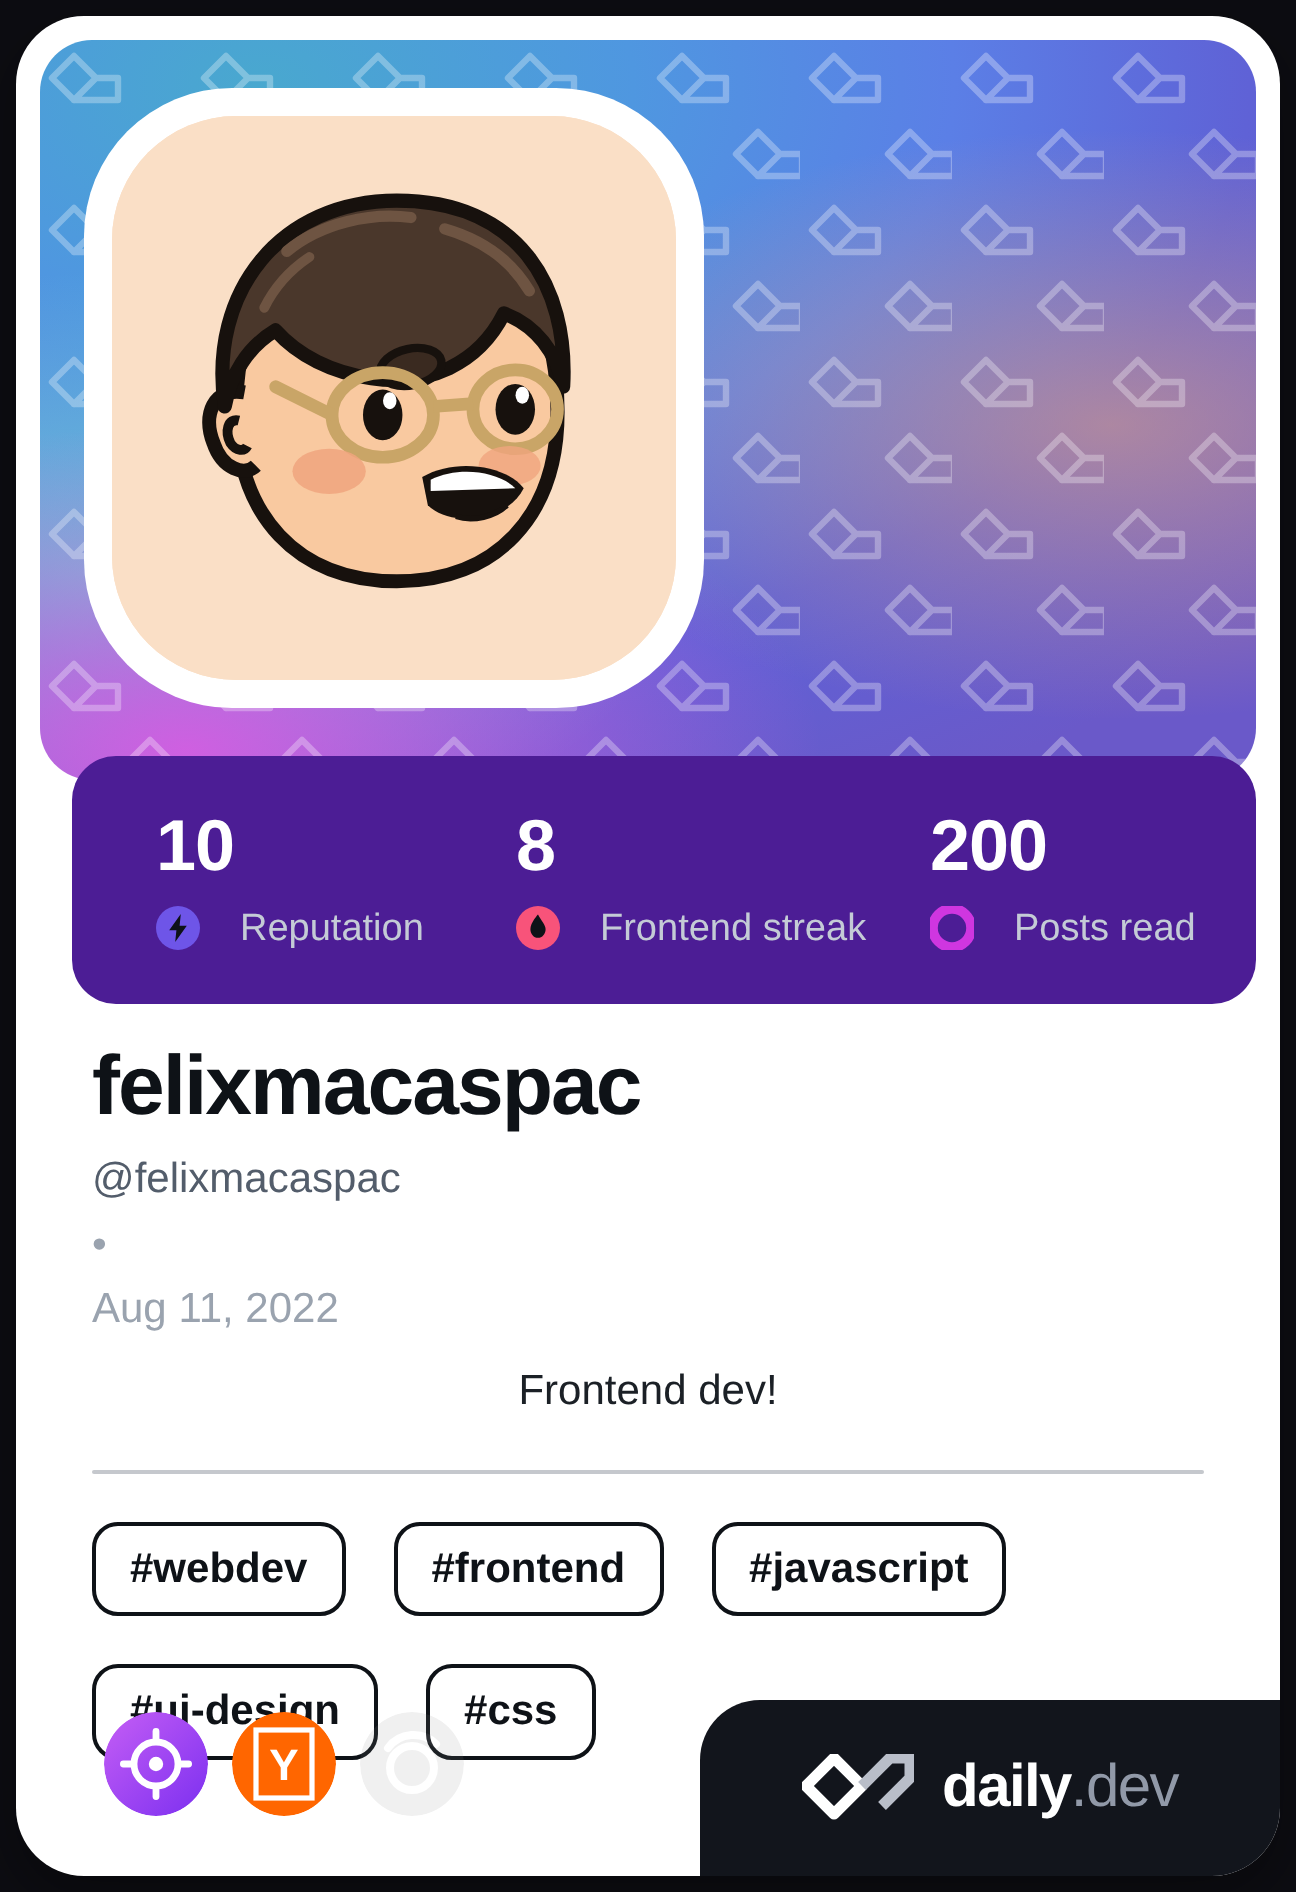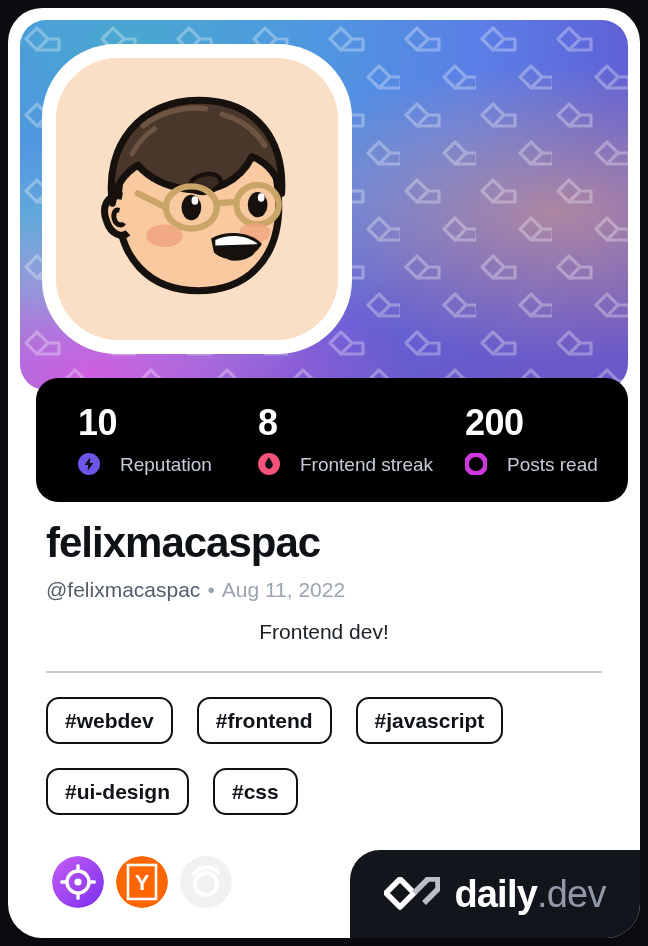--- a/index.html
+++ b/index.html
@@ -69,21 +69,21 @@
   }
   .avatar-img svg { display: block; width: 100%; height: 100%; }
 
   
   .stats-bar {
     position: absolute;
     left: 28px;
     top: 370px;
     width: 592px;
     height: 124px;
-    background: #000000;
+    background: #4c1d95;
     border-radius: 22px;
     z-index: 5;
     display: flex;
     align-items: center;
     padding: 0 20px;
   }
   .stat { flex: 0 0 auto; }
   .stat:nth-child(1) { width: 180px; }
   .stat:nth-child(2) { width: 207px; }
   .stat:nth-child(3) { width: auto; }
@@ -127,20 +127,21 @@
     line-height: 1.08;
   }
   .handle-line {
     margin-top: 12px;
     font-size: 21px;
     line-height: 1.2;
     color: #6b7280;
     display: flex;
     align-items: baseline;
     gap: 7px;
+    flex-direction: column;
   }
   .handle { color: #535d6b; }
   .dot-sep { color: #9aa3af; }
   .joined { color: #9aa3af; }
   .bio {
     margin-top: 16px;
     font-size: 21px;
     color: #1b2026;
     line-height: 1.25;
     text-align: center;
@@ -203,21 +204,21 @@
     border-top-left-radius: 30px;
     display: flex;
     align-items: center;
     justify-content: center;
     gap: 14px;
     z-index: 6;
   }
   .brand-mark { width: 56px; height: 34px; flex: 0 0 auto; }
   .brand-mark svg { display: block; width: 56px; height: 34px; }
   .brand-text {
-    font-size: 38px;
+    font-size: 30px;
     font-weight: bold;
     letter-spacing: -0.8px;
     line-height: 1;
   }
   .brand-daily { color: #ffffff; }
   .brand-dev { color: #9199a8; font-weight: normal; }
 </style>
 </head>
 <body>
 

